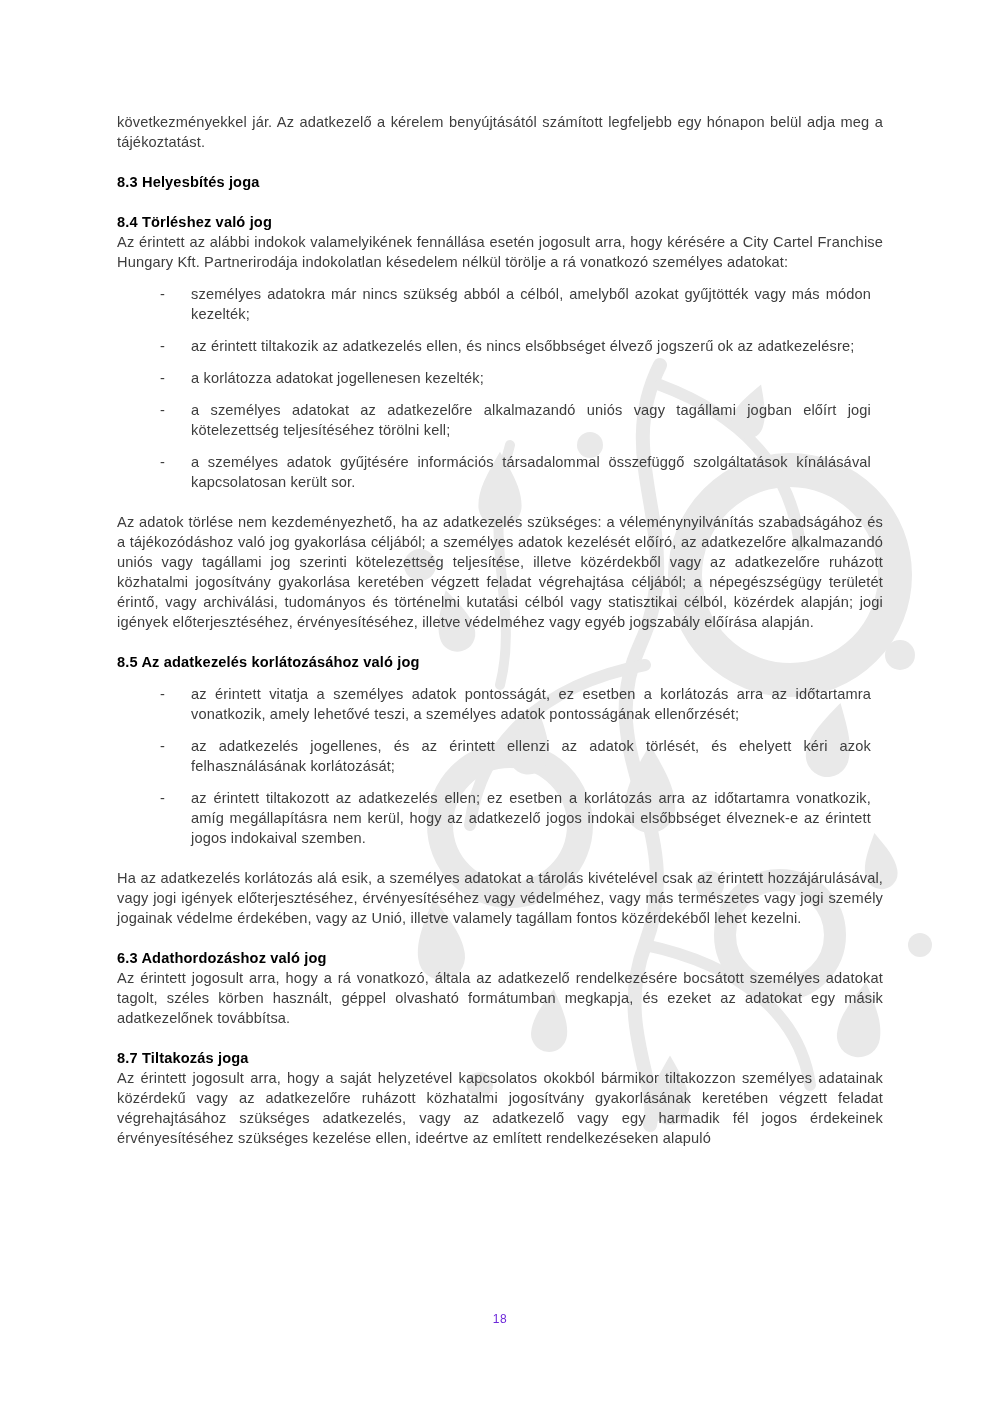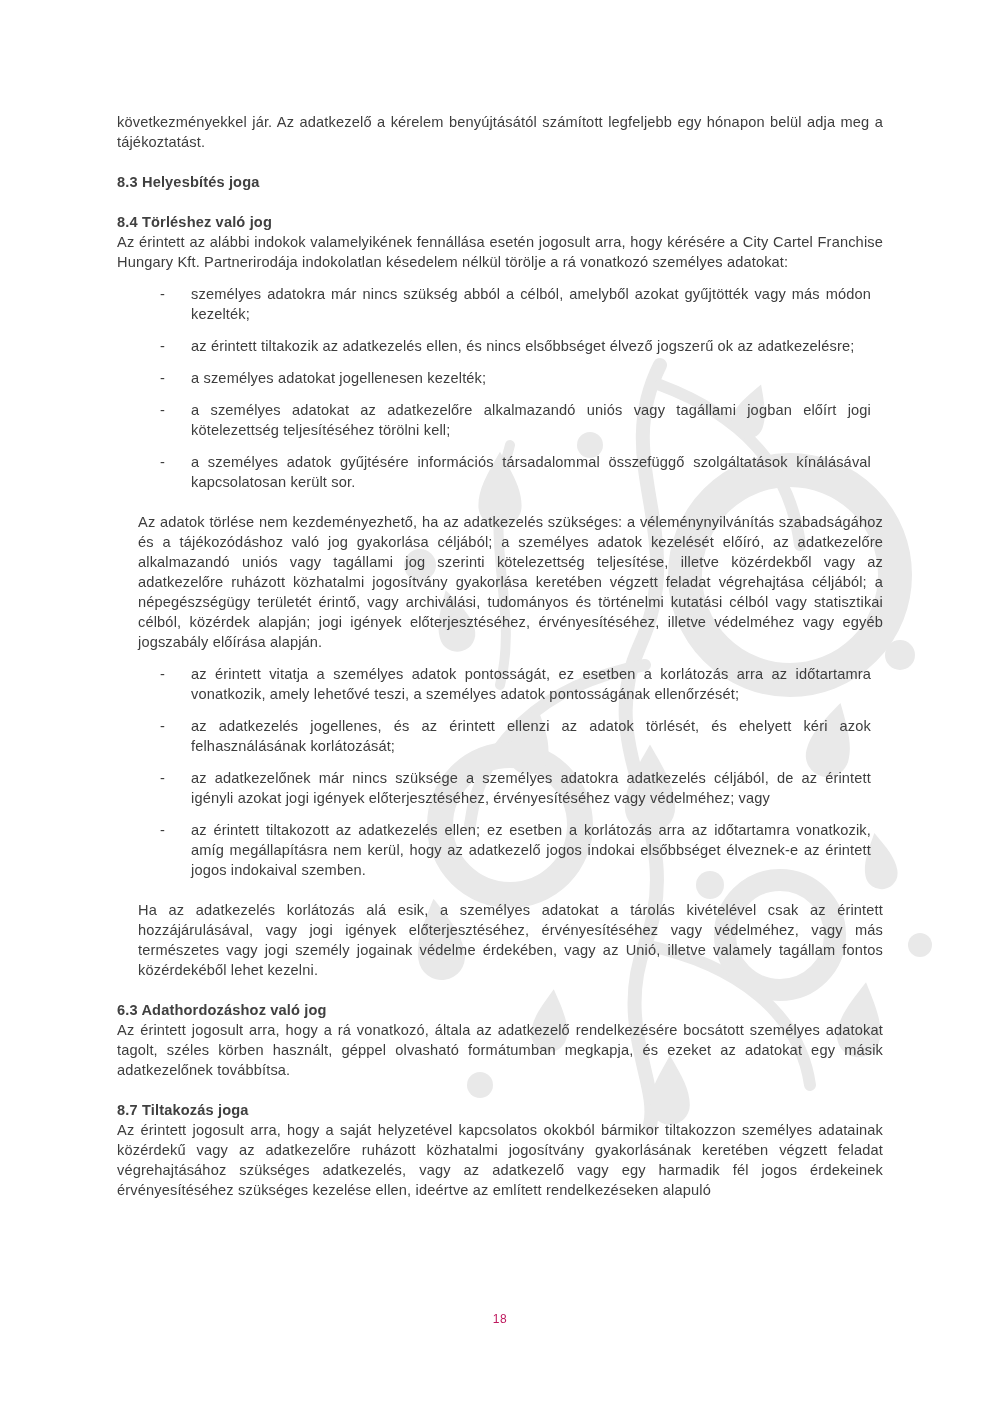--- a/index.html
+++ b/index.html
@@ -30,26 +30,26 @@
     z-index:1;
     color:#3d3d3d;
     font-size:14.6px;
     line-height:20px;
     letter-spacing:0.15px;
   }
   .blk-p{
     margin:0;
     text-align:justify;
   }
-  .blk-ul + .blk-p{margin-top:20px;margin-left:21px;}
+  .blk-ul + .blk-p{margin-top:20px;}
   .blk-h{
     margin:20px 0 0 0;
     font-weight:700;
     text-align:left;
-    color:#404040;
+    color:#000000;
   }
   .blk-ul{
     margin:0;padding:0;
     list-style:none;
   }
   .blk-li{
     margin:12px;
     padding-left:62px;
     position:relative;
     text-align:justify;
@@ -60,21 +60,21 @@
     left:31px;top:0;
     font-weight:400;
   }
   .footer{
     position:absolute;
     left:0;top:1312px;
     width:1000px;
     text-align:center;
     z-index:1;
     font-size:12px;
-    color:#be185d;
+    color:#6d28d9;
     letter-spacing:0.5px;
   }
 </style>
 </head>
 <body>
 
 <div class="page">
 
   <svg class="watermark" viewBox="0 0 580 810" aria-hidden="true">
     <defs>
@@ -114,29 +114,29 @@
   </svg>
 
   <div class="content">
       <div class="blk-p">következményekkel jár. Az adatkezelő a kérelem benyújtásától számított legfeljebb egy hónapon belül adja meg a tájékoztatást.</div>
       <div class="blk-h">8.3 Helyesbítés joga</div>
       <div class="blk-h">8.4 Törléshez való jog</div>
       <div class="blk-p">Az érintett az alábbi indokok valamelyikének fennállása esetén jogosult arra, hogy kérésére a City Cartel Franchise Hungary Kft. Partnerirodája indokolatlan késedelem nélkül törölje a rá vonatkozó személyes adatokat:</div>
       <ul class="blk-ul">
         <li class="blk-li" data-marker="-">személyes adatokra már nincs szükség abból a célból, amelyből azokat gyűjtötték vagy más módon kezelték;</li>
         <li class="blk-li" data-marker="-">az érintett tiltakozik az adatkezelés ellen, és nincs elsőbbséget élvező jogszerű ok az adatkezelésre;</li>
-        <li class="blk-li" data-marker="-">a személyes adatokat jogellenesen kezelték;</li>
+        <li class="blk-li" data-marker="-">a korlátozza adatokat jogellenesen kezelték;</li>
         <li class="blk-li" data-marker="-">a személyes adatokat az adatkezelőre alkalmazandó uniós vagy tagállami jogban előírt jogi kötelezettség teljesítéséhez törölni kell;</li>
         <li class="blk-li" data-marker="-">a személyes adatok gyűjtésére információs társadalommal összefüggő szolgáltatások kínálásával kapcsolatosan került sor.</li>
       </ul>
       <div class="blk-p">Az adatok törlése nem kezdeményezhető, ha az adatkezelés szükséges: a véleménynyilvánítás szabadságához és a tájékozódáshoz való jog gyakorlása céljából; a személyes adatok kezelését előíró, az adatkezelőre alkalmazandó uniós vagy tagállami jog szerinti kötelezettség teljesítése, illetve közérdekből vagy az adatkezelőre ruházott közhatalmi jogosítvány gyakorlása keretében végzett feladat végrehajtása céljából; a népegészségügy területét érintő, vagy archiválási, tudományos és történelmi kutatási célból vagy statisztikai célból, közérdek alapján; jogi igények előterjesztéséhez, érvényesítéséhez, illetve védelméhez vagy egyéb jogszabály előírása alapján.</div>
+      <div class="blk-h">8.5 Az adatkezelés korlátozásához való jog</div>
       <ul class="blk-ul">
         <li class="blk-li" data-marker="-">az érintett vitatja a személyes adatok pontosságát, ez esetben a korlátozás arra az időtartamra vonatkozik, amely lehetővé teszi, a személyes adatok pontosságának ellenőrzését;</li>
         <li class="blk-li" data-marker="-">az adatkezelés jogellenes, és az érintett ellenzi az adatok törlését, és ehelyett kéri azok felhasználásának korlátozását;</li>
-        <li class="blk-li" data-marker="-">az adatkezelőnek már nincs szüksége a személyes adatokra adatkezelés céljából, de az érintett igényli azokat jogi igények előterjesztéséhez, érvényesítéséhez vagy védelméhez; vagy</li>
         <li class="blk-li" data-marker="-">az érintett tiltakozott az adatkezelés ellen; ez esetben a korlátozás arra az időtartamra vonatkozik, amíg megállapításra nem kerül, hogy az adatkezelő jogos indokai elsőbbséget élveznek-e az érintett jogos indokaival szemben.</li>
       </ul>
       <div class="blk-p">Ha az adatkezelés korlátozás alá esik, a személyes adatokat a tárolás kivételével csak az érintett hozzájárulásával, vagy jogi igények előterjesztéséhez, érvényesítéséhez vagy védelméhez, vagy más természetes vagy jogi személy jogainak védelme érdekében, vagy az Unió, illetve valamely tagállam fontos közérdekéből lehet kezelni.</div>
       <div class="blk-h">6.3 Adathordozáshoz való jog</div>
       <div class="blk-p">Az érintett jogosult arra, hogy a rá vonatkozó, általa az adatkezelő rendelkezésére bocsátott személyes adatokat tagolt, széles körben használt, géppel olvasható formátumban megkapja, és ezeket az adatokat egy másik adatkezelőnek továbbítsa.</div>
       <div class="blk-h">8.7 Tiltakozás joga</div>
       <div class="blk-p">Az érintett jogosult arra, hogy a saját helyzetével kapcsolatos okokból bármikor tiltakozzon személyes adatainak közérdekű vagy az adatkezelőre ruházott közhatalmi jogosítvány gyakorlásának keretében végzett feladat végrehajtásához szükséges adatkezelés, vagy az adatkezelő vagy egy harmadik fél jogos érdekeinek érvényesítéséhez szükséges kezelése ellen, ideértve az említett rendelkezéseken alapuló</div>
     </div>
 
   <div class="footer">18</div>

